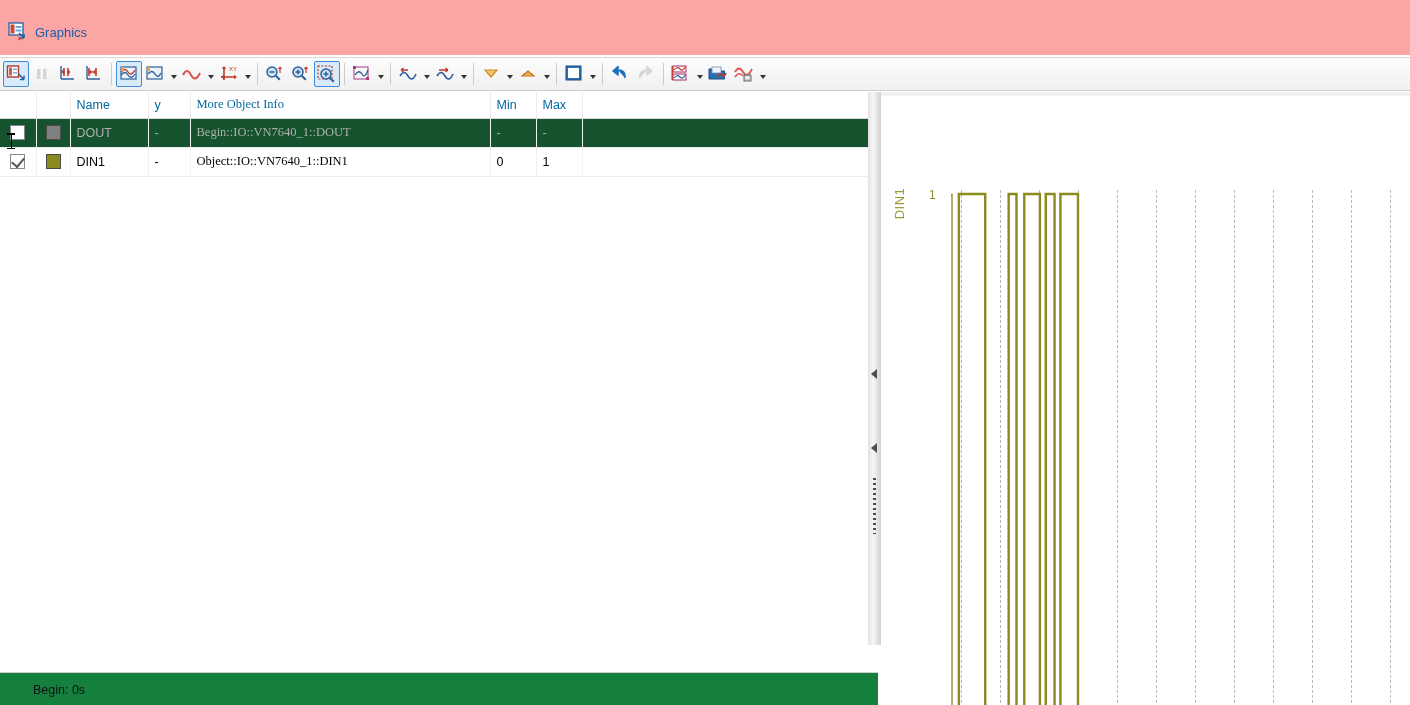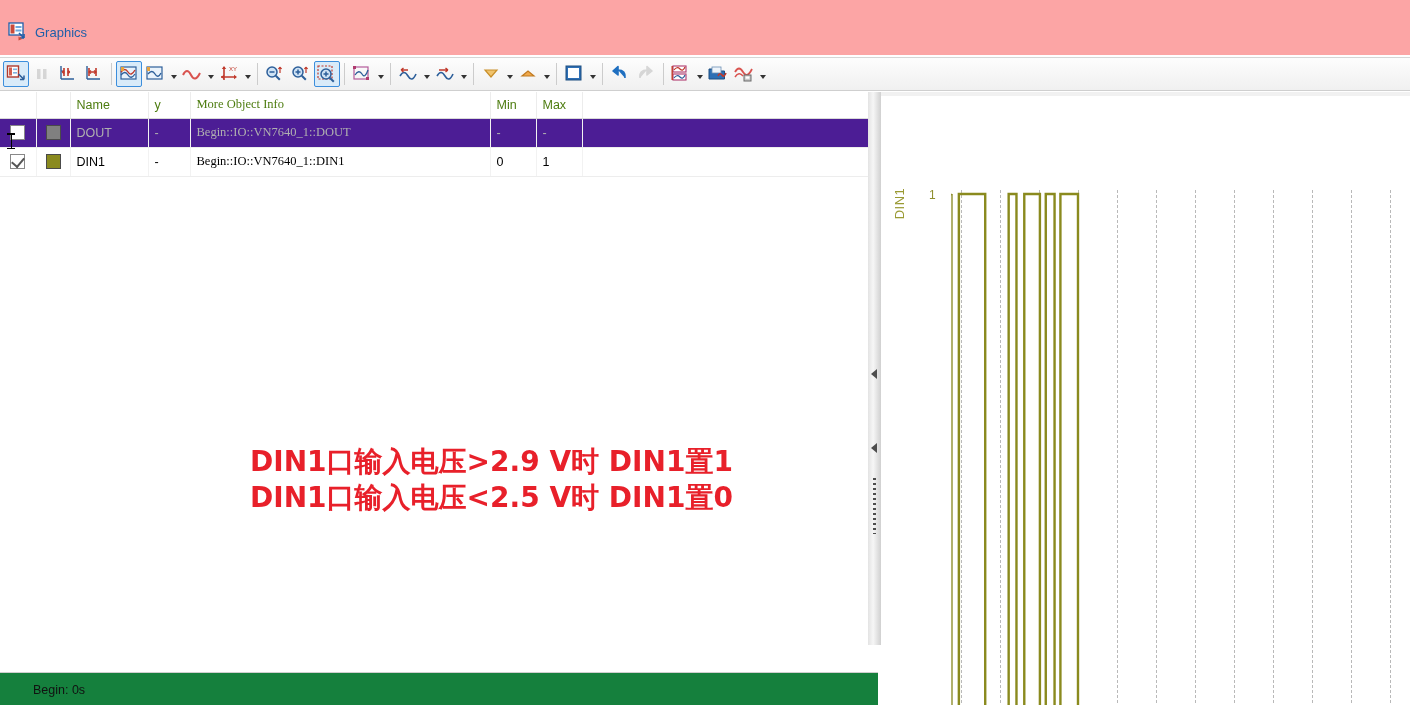--- a/index.html
+++ b/index.html
@@ -37,31 +37,31 @@
   .tb-arrow:after{content:"";border-left:3.5px solid transparent;border-right:3.5px solid transparent;
             border-top:4px solid #333;display:block;}
   .tb-sep{width:1px;height:22px;background:#cccccc;margin:0 4px;}
   
   #leftpanel{
     position:absolute;left:0;top:92px;width:878px;height:553px;
     background:#fff;border-right:1px solid #c8c8c8;overflow:hidden;
   }
   table.objtable{border-collapse:collapse;width:878px;table-layout:fixed;}
   table.objtable th{
-    font-weight:normal;text-align:left;font-size:12.5px;color:#4d7c0f;
+    font-weight:normal;text-align:left;font-size:12.5px;color:#0369a1;
     background:#ffffff;border-bottom:1px solid #d9d9d9;border-right:1px solid #ececec;
     height:26px;padding:0 6px;box-sizing:border-box;
   }
   table.objtable td{
     height:29px;font-size:12.5px;padding:0 6px;box-sizing:border-box;
     border-bottom:1px solid #ededed;border-right:1px solid #f2f2f2;
     white-space:nowrap;overflow:hidden;
   }
   tr.row-selected td{background:#0f7fdb;color:#ffffff;}
-  tr.row-dim td{color:#b0b0b0;background:#4c1d95;}
+  tr.row-dim td{color:#b0b0b0;background:#14532d;}
   tr.row-normal td{background:#ffffff;}
   td.c-check,th.c-check{width:36px;padding:0;text-align:center;}
   td.c-color,th.c-color{width:34px;padding:0;text-align:center;}
   td.c-name,th.c-name{width:78px;}
   td.c-y,th.c-y{width:42px;}
   td.c-info,th.c-info{width:300px;font-family:Liberation Serif, serif;}
   td.c-min,th.c-min{width:46px;}
   td.c-max,th.c-max{width:46px;}
   .cb{width:15px;height:15px;border:1px solid #888;background:#fff;display:inline-block;
       position:relative;vertical-align:middle;box-sizing:border-box;}
@@ -372,32 +372,28 @@
       </tr>
       <tr class="row-normal">
         <td class="c-check">
           <span class="cb"><i class="tick"></i></span>
         </td>
         <td class="c-color">
           <span class="sw" style="background:#8a8a1e"></span>
         </td>
         <td class="c-name">DIN1</td>
         <td class="c-y">-</td>
-        <td class="c-info">Begin::IO::VN7640_1::DIN1</td>
+        <td class="c-info">Object::IO::VN7640_1::DIN1</td>
         <td class="c-min">0</td>
         <td class="c-max">1</td>
         <td></td>
       </tr>
     </tbody>
   </table>
 
-  <div id="annotation">
-    <div>DIN1口输入电压&gt;2.9 V时 DIN1置1</div>
-    <div>DIN1口输入电压&lt;2.5 V时 DIN1置0</div>
-  </div>
 </div>
 
 <div id="ibeam">
     <span></span>
   </div>
 
 <div id="statusbar">
   <div>Begin: 0s</div>
 </div>
 

